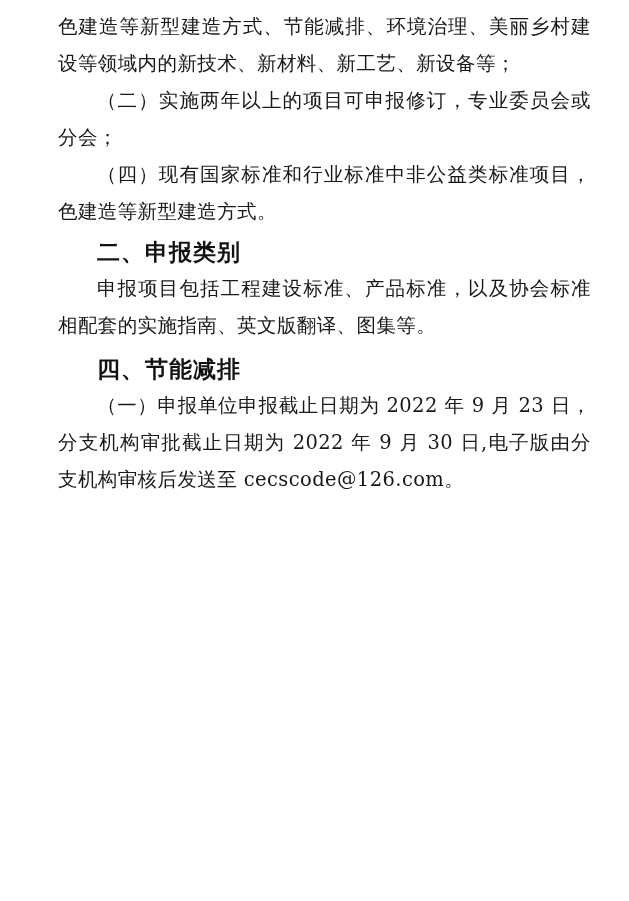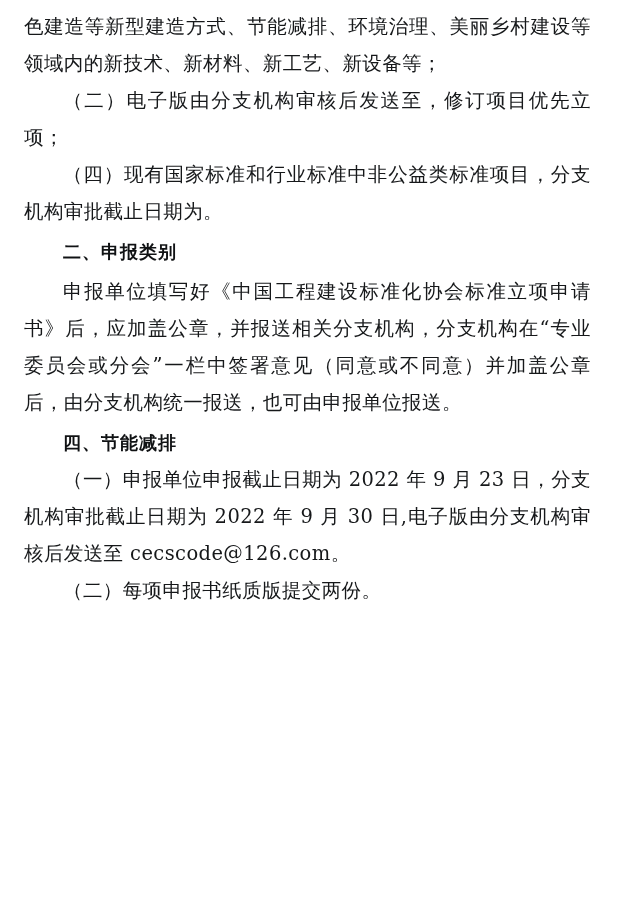--- a/index.html
+++ b/index.html
@@ -12,60 +12,59 @@
     height: 901px;
     font-family: "DejaVu Serif", "Liberation Serif", serif;
     color: #1a1a1a;
     overflow: hidden;
   }
   #page {
     position: relative;
     width: 629px;
     height: 901px;
     box-sizing: border-box;
-    padding: 8px 38px 0 24px;
+    padding: 8px 38px 0 58px;
   }
   .para {
     font-size: 19.5px;
     line-height: 37px;
     text-align: justify;
     text-justify: inter-ideograph;
     letter-spacing: 0.4px;
     margin: 0;
     color: #16181a;
     white-space: pre-wrap;
     word-break: break-all;
   }
   .para.indent {
     text-indent: 39px;
   }
   .heading {
-    font-size: 18px;
+    font-size: 23px;
     line-height: 37px;
     font-weight: bold;
     margin: 0;
     text-indent: 39px;
     letter-spacing: 1px;
     color: #101214;
   }
   .spacer-sm { height: 3px; }
 </style>
 </head>
 <body>
 
 <div id="page">
 
   <p class="para">色建造等新型建造方式、节能减排、环境治理、美丽乡村建设等领域内的新技术、新材料、新工艺、新设备等；</p>
-  <p class="para indent">（二）电子版由分支机构审核后发送至，修订项目优先立项；</p>
-  <p class="para indent">（四）现有国家标准和行业标准中非公益类标准项目，分支机构审批截止日期为。</p>
+  <p class="para indent">（二）实施两年以上的项目可申报修订，专业委员会或分会；</p>
+  <p class="para indent">（四）现有国家标准和行业标准中非公益类标准项目，色建造等新型建造方式。</p>
 
   <div class="spacer-sm"></div>
   <h2 class="heading">二、申报类别</h2>
+  <p class="para indent">申报项目包括工程建设标准、产品标准，以及协会标准相配套的实施指南、英文版翻译、图集等。</p>
 
   <div class="spacer-sm"></div>
-  <p class="para indent">申报单位填写好《中国工程建设标准化协会标准立项申请书》后，应加盖公章，并报送相关分支机构，分支机构在“专业委员会或分会”一栏中签署意见（同意或不同意）并加盖公章后，由分支机构统一报送，也可由申报单位报送。</p>
 
   <div class="spacer-sm"></div>
   <h2 class="heading">四、节能减排</h2>
   <p class="para indent">（一）申报单位申报截止日期为 2022 年 9 月 23 日，分支机构审批截止日期为 2022 年 9 月 30 日,电子版由分支机构审核后发送至 cecscode@126.com。</p>
-  <p class="para indent">（二）每项申报书纸质版提交两份。</p>
 
 </div>
 
 </body></html>

